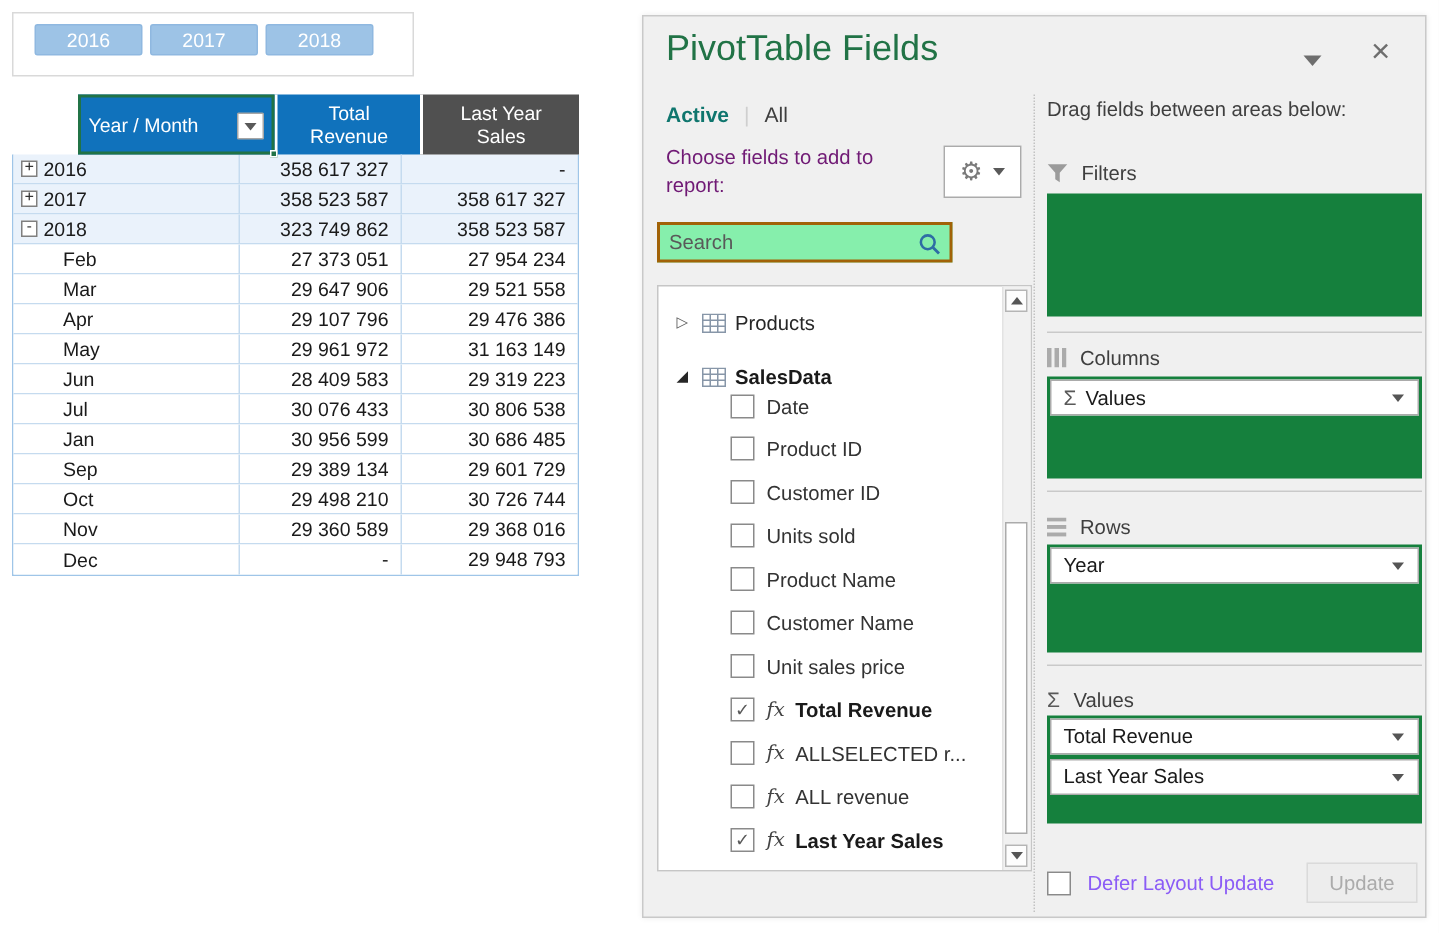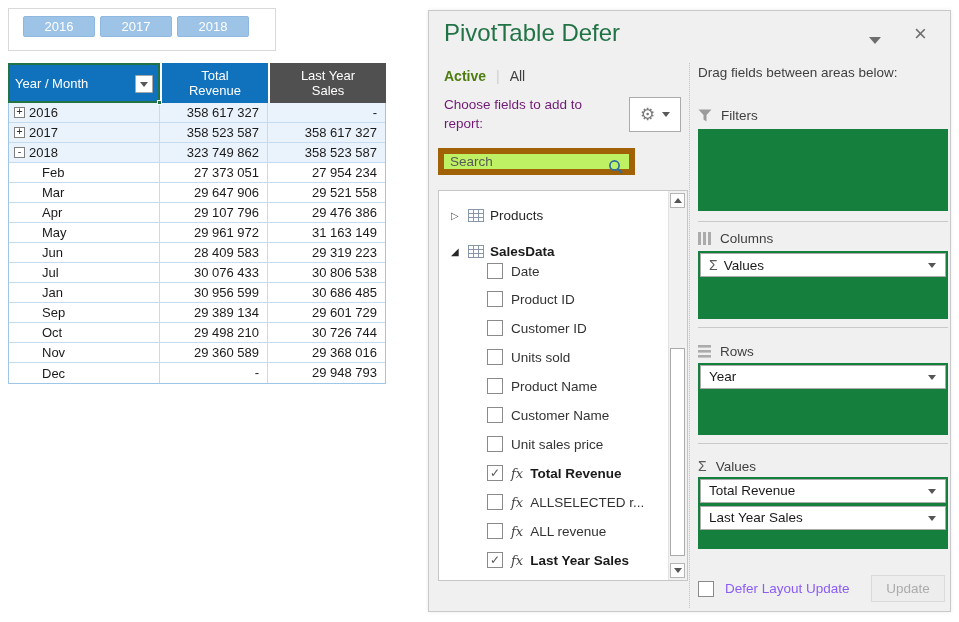--- a/index.html
+++ b/index.html
@@ -13,21 +13,21 @@
   .slicer-btn{position:absolute;top:7px;width:72px;height:21px;background:#9DC3E6;
     border:1px solid #8FB8E0;border-radius:2px;color:#fff;font-size:13px;line-height:19px;
     text-align:center;}
 
   
   .ptable{position:absolute;left:8px;top:63px;width:378px;}
   .thead{display:flex;height:40px;}
   .hcell{color:#fff;font-size:13px;line-height:15px;display:flex;align-items:center;
     justify-content:center;text-align:center;}
   .hlabel{width:152px;background:#1072BC;justify-content:flex-start;padding-left:5px;
-    position:relative;border:2px solid #217346;font-size:13px;}
+    position:relative;border:2px solid #217346;font-size:13px;margin-left:44px;}
   .hcol1{width:108px;background:#1072BC;border-left:2px solid #fff;padding:0 14px;}
   .hcol2{width:118px;background:#505050;border-left:2px solid #fff;padding:0 16px;}
   .hdrop{position:absolute;right:5px;top:10px;width:18px;height:18px;background:#fff;
     border:1px solid #A6A6A6;border-radius:1px;display:flex;align-items:center;justify-content:center;}
   .tri-down{width:0;height:0;border-left:4px solid transparent;border-right:4px solid transparent;
     border-top:5px solid #595959;}
   .fillhandle{position:absolute;right:-4px;bottom:-4px;width:5px;height:5px;background:#217346;
     border:1px solid #fff;}
   .tbody{border-left:1px solid #9FC5E8;border-right:1px solid #9FC5E8;border-bottom:1px solid #9FC5E8;}
   .trow{display:flex;height:20px;border-bottom:1px solid #C5DBEF;background:#fff;font-size:13px;}
@@ -42,28 +42,28 @@
     font-family:"DejaVu Sans Mono",monospace;}
 
   
   .pane{position:absolute;left:428px;top:10px;width:523px;height:602px;background:#F0F0F0;
     border:1px solid #C9C9C9;box-shadow:0 0 4px rgba(0,0,0,0.08);}
   .pane-title{position:absolute;left:15px;top:8px;font-size:24px;color:#217346;}
   .pane-collapse{position:absolute;left:440px;top:26px;width:0;height:0;
     border-left:6px solid transparent;border-right:6px solid transparent;border-top:7px solid #6E6E6E;}
   .pane-close{position:absolute;left:485px;top:12px;font-size:22px;color:#6E6E6E;line-height:22px;}
   .tabs{position:absolute;left:15px;top:57px;font-size:14px;color:#3F3F3F;}
-  .tab-active{font-weight:bold;color:#4d7c0f;}
+  .tab-active{font-weight:bold;color:#0f766e;}
   .tab-sep{color:#CFCFCF;margin:0 10px;}
   .choose{position:absolute;left:15px;top:84px;width:165px;font-size:13.5px;line-height:19px;color:#701a75;}
   .gearbtn{position:absolute;left:200px;top:86px;width:52px;height:35px;background:#fff;
     border:1px solid #ABABAB;display:flex;align-items:center;justify-content:center;gap:7px;}
   .gear{font-size:17px;color:#7A7A7A;line-height:17px;}
-  .searchbox{position:absolute;left:9px;top:137px;width:197px;height:27px;background:#bef264;
-    border:6px solid #a16207;}
+  .searchbox{position:absolute;left:9px;top:137px;width:197px;height:27px;background:#86efac;
+    border:2px solid #a16207;}
   .searchbox input{position:absolute;left:0;top:0;width:100%;height:100%;border:none;outline:none;
     font-family:"Liberation Sans",sans-serif;font-size:13.5px;color:#333;padding:0 26px 0 6px;background:transparent;}
   .searchbox input::placeholder{color:#595959;opacity:1;}
   .mag{position:absolute;right:5px;top:5px;}
 
   
   .flist{position:absolute;left:9px;top:179px;width:250px;height:391px;background:#fff;
     border:1px solid #C6C6C6;}
   .gitem{position:absolute;left:0;height:22px;display:flex;align-items:center;padding-left:12px;
     font-size:13.5px;color:#262626;width:230px;}
@@ -231,21 +231,21 @@
           <div class="cl">
             <span>Dec</span>
           </div>
           <div class="cn">-</div>
           <div class="cn2">29 948 793</div>
         </div>
     </div>
   </div>
 
   <div class="pane">
-    <div class="pane-title">PivotTable Defer</div>
+    <div class="pane-title">PivotTable Fields</div>
     <div class="pane-collapse"></div>
     <div class="pane-close">×</div>
 
     <div class="tabs">
       <span class="tab-active">Active</span><span class="tab-sep">|</span><span>All</span>
     </div>
 
     <div class="choose">Choose fields to add to report:</div>
 
     <div class="gearbtn">

